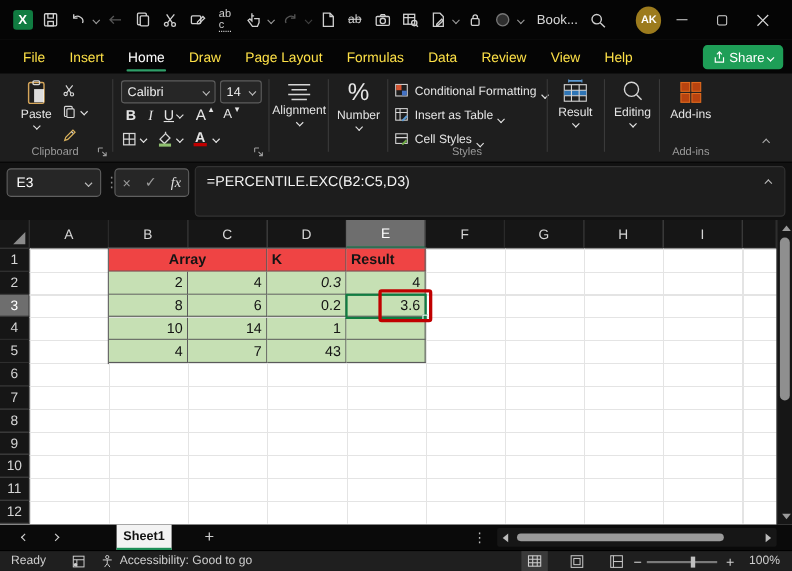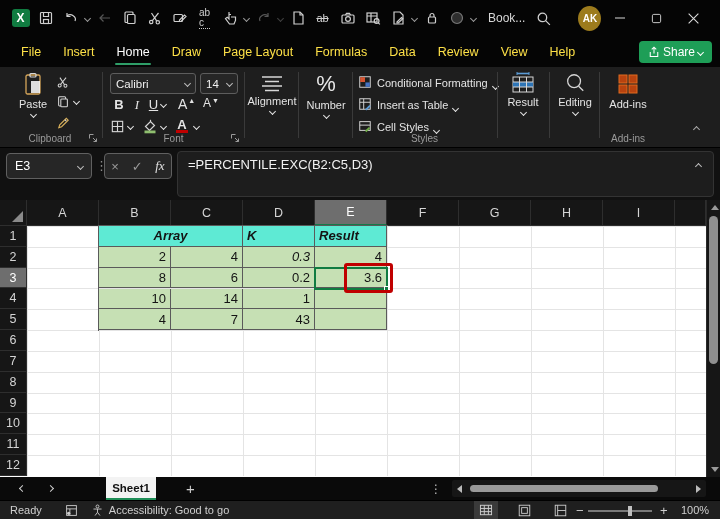--- a/index.html
+++ b/index.html
@@ -84,21 +84,21 @@
   .rowheads { position:absolute; left:0; top:26px; width:27px; height:250px; display:flex; flex-direction:column; }
   .rowhead { flex:1; background:#161616; color:#d5d5d5; font-size:12.5px; display:flex;
     align-items:center; justify-content:center; border-bottom:1px solid #2e2e2e; border-right:1px solid #2e2e2e; }
   .rowhead.sel { background:#6e6e6e; color:#fff; }
   .sheet { position:absolute; left:27px; top:26px; width:679px; height:250px; background:#fff;
     background-image:
       repeating-linear-gradient(to right, #e4e4e4 0 1px, transparent 1px 72px),
       repeating-linear-gradient(to bottom, #e4e4e4 0 1px, transparent 1px 20.833px); }
   .tcell { position:absolute; height:20.83px; font-size:13px; color:#141414; display:flex; align-items:center;
     border-right:1px solid #5a5a5a; border-bottom:1px solid #5a5a5a; padding:0 4px; }
-  .thead { background:#5eead4; font-weight:bold;font-style:italic; }
+  .thead { background:#ef4444; font-weight:bold; }
   .tgreen { background:#C6E0B4; justify-content:flex-end; }
   .tframe { position:absolute; left:98px; top:25px; width:290px; height:106px;
     border-left:1px solid #5a5a5a; border-top:1px solid #5a5a5a; pointer-events:none; }
   .selbox { position:absolute; left:314px; top:66.6px; width:74px; height:23px; border:2px solid #107C41; }
   .fillhandle { position:absolute; right:-3px; bottom:-3px; width:5px; height:5px; background:#107C41; border:1px solid #fff; }
   .redbox { position:absolute; left:344px; top:63px; width:49px; height:30px;
     border:3px solid #c00000; border-radius:3px; z-index:6; }
   .vscroll { position:absolute; left:706px; top:0; width:14px; height:277px; background:#161616; border-left:1px solid #2a2a2a; }
   .vthumb { position:absolute; left:2px; top:16px; width:9px; height:148px; background:#8f8f8f; border-radius:5px; }
   .tri { width:0; height:0; position:absolute; }
@@ -368,21 +368,20 @@
     <div class="ric" style="left:161px; top:57px;">
         <span class="chev"></span>
       </div>
     <div class="ric" style="left:175px; top:50px; width:14px; font-size:13px; font-weight:bold; position:absolute;">
       <span>A</span>
       <span class="colorbar" style="background:#c00000;"></span>
       </div>
     <div class="ric" style="left:194px; top:57px;">
         <span class="chev"></span>
       </div>
-    <div class="glabel" style="left:103px; width:141px;">Font</div>
     <div class="launcher" style="left:230px;">
       <svg width="10" height="10" viewBox="0 0 10 10">
           <path d="M1.5 1.5h4M1.5 1.5v4M5 5l3.5 3.5M8.5 5.5v3h-3"></path>
         </svg></div>
     <div class="rsep" style="left:244px;"></div>
 
     <div class="bigbtn" style="left:247px; top:8px; width:50px;">
       <svg width="24" height="18" viewBox="0 0 24 18">
           <path d="M2 2h20M5 6.5h14M2 11h20M5 15.5h14" stroke="#d6d6d6" stroke-width="1.4"></path>
         </svg>

